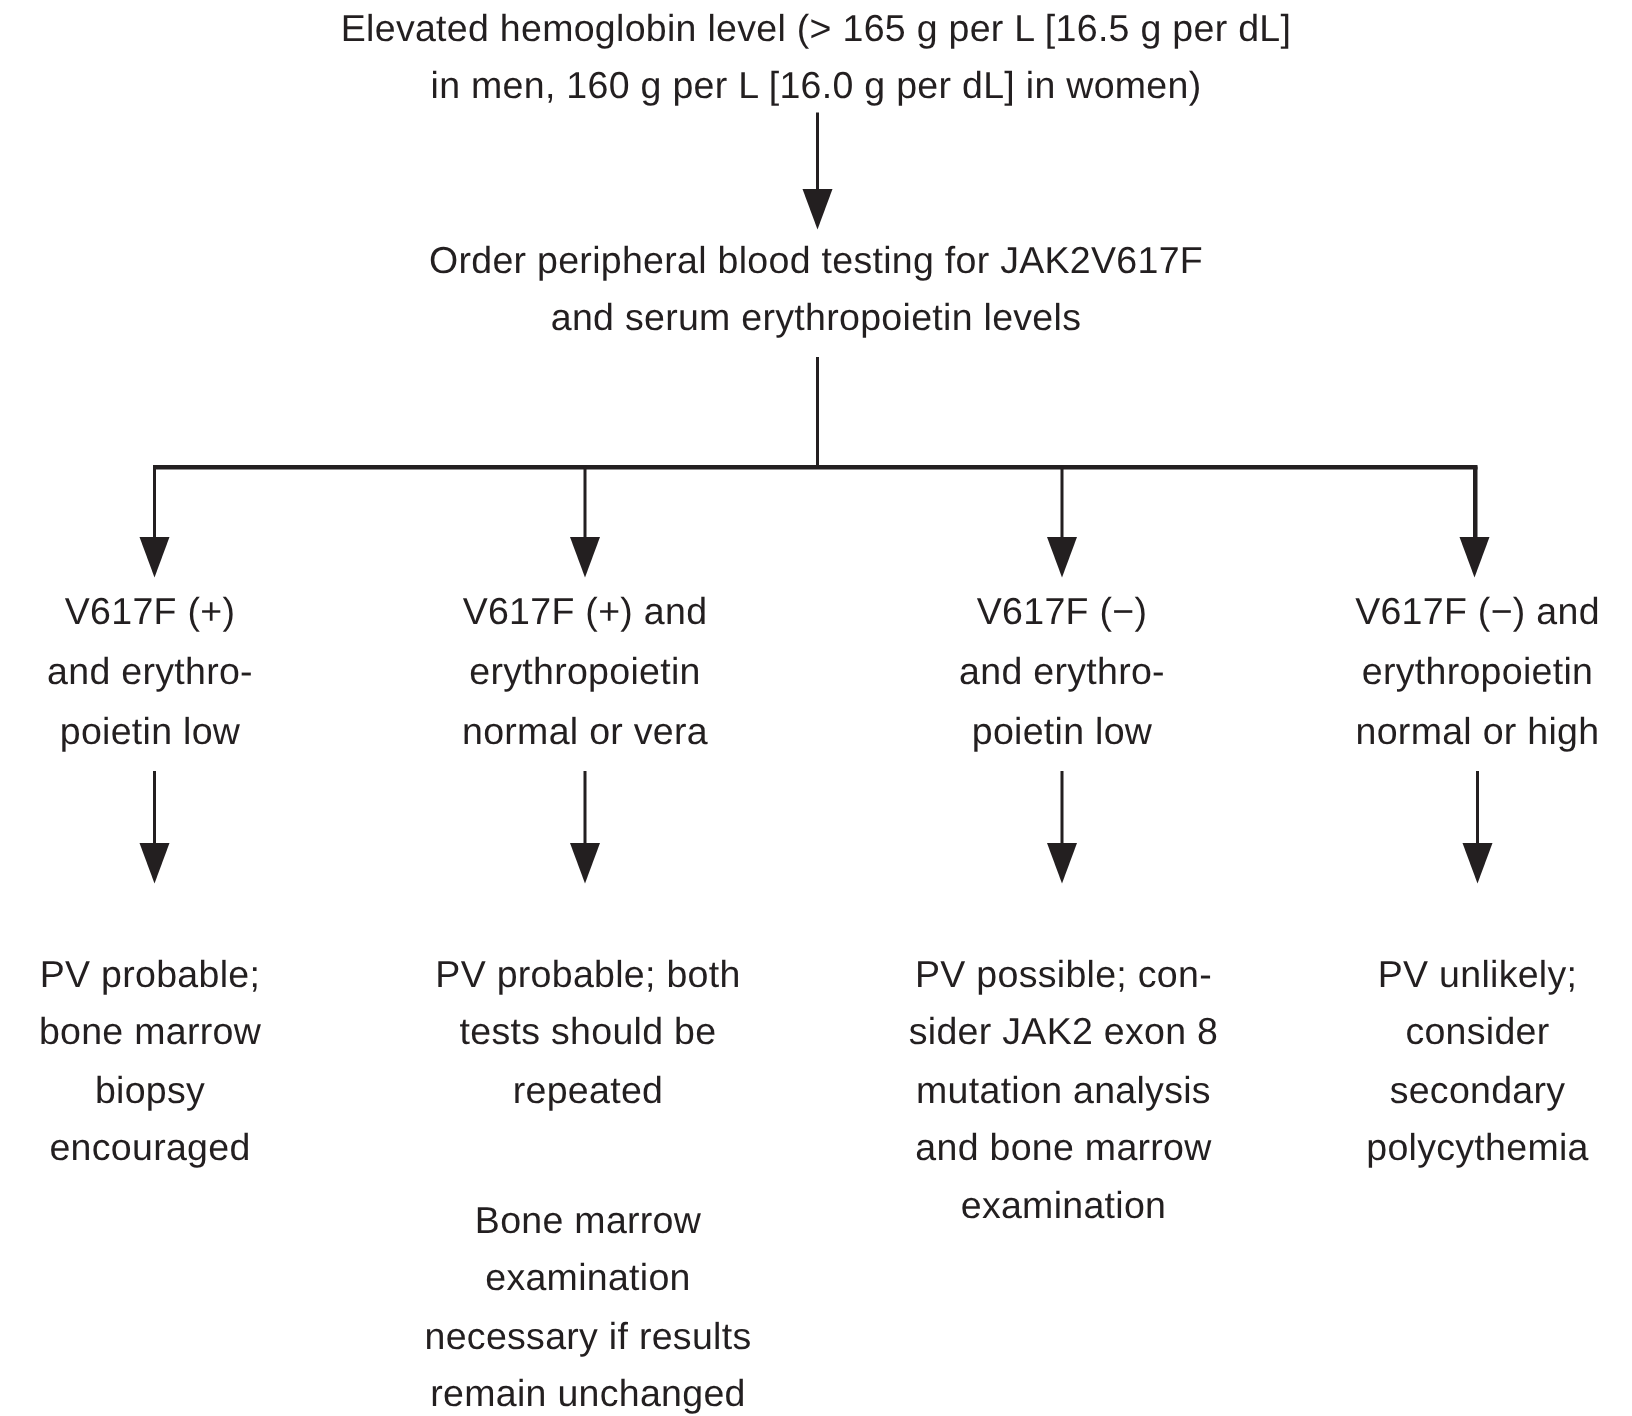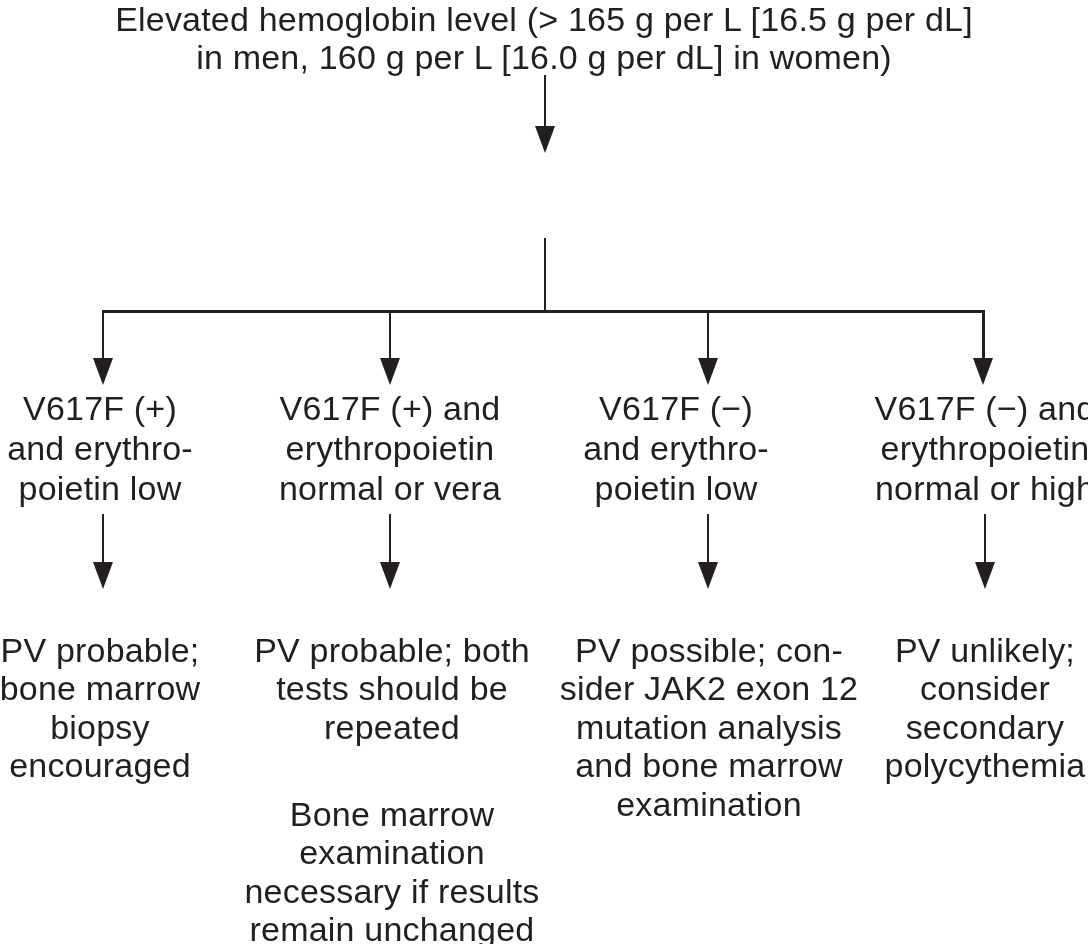--- a/index.html
+++ b/index.html
@@ -7,21 +7,21 @@
     position: relative;
     width: 1088px;
     height: 944px;
     background: #ffffff;
     font-family: "Liberation Sans", "DejaVu Sans", sans-serif;
     color: #231f20;
     overflow: hidden;
   }
   .txt {
     position: absolute;
-    font-size: 34px;
+    font-size: 25px;
     line-height: 38px;
     white-space: pre-line;
     letter-spacing: 0.2px;
   }
   .center { text-align: center; }
   .title-block { top: 0; left: 0; width: 1088px; }
   .step2-block { top: 155px; left: 0; width: 1088px; }
   .cond { top: 388px; width: 240px; line-height: 40px; }
   .outcome { top: 592px; width: 300px; line-height: 38.5px; }
   .outcome .para2 { margin-top: 10px; white-space: pre-line; }
@@ -52,41 +52,43 @@
 <body>
 
 <div class="canvas">
 
   <div class="txt center title-block">Elevated hemoglobin level (&gt; 165 g per L [16.5 g per dL]
 in men, 160 g per L [16.0 g per dL] in women)</div>
 
   <div class="vshaft" style="left:543.75px; top:75px; height:53px"></div>
   <div class="ahead" style="left:534.5px; top:126px"></div>
 
+  <div class="txt center step2-block">Order peripheral blood testing for JAK2V617F
+and serum erythropoietin levels</div>
 
   <div class="vshaft" style="left:543.75px; top:238px; height:73px"></div>
 
   <div class="hline"></div>
 
   <div class="vshaft" style="left:101.75px; top:311px; height:48px"></div>
   <div class="ahead" style="left:92.5px;  top:358px"></div>
   <div class="vshaft" style="left:388.75px; top:311px; height:48px"></div>
   <div class="ahead" style="left:379.5px; top:358px"></div>
   <div class="vshaft" style="left:706.75px; top:311px; height:48px"></div>
   <div class="ahead" style="left:697.5px; top:358px"></div>
   <div class="vshaft" style="left:982.25px; top:311px; height:48px"></div>
   <div class="ahead" style="left:973px;   top:358px"></div>
 
   <div class="txt center cond" style="left:-20px">V617F (+)
 and erythro-
 poietin low</div>
   <div class="txt center cond" style="left:270px">V617F (+) and
 erythropoietin
 normal or vera</div>
-  <div class="txt center cond" style="left:556px">V617F (−)
+  <div class="txt center cond" style="left:588px">V617F (−)
 and erythro-
 poietin low</div>
   <div class="txt center cond" style="left:865px">V617F (−) and
 erythropoietin
 normal or high</div>
 
   <div class="vshaft" style="left:101.75px; top:514px; height:49px"></div>
   <div class="ahead" style="left:92.5px;  top:562px"></div>
   <div class="vshaft" style="left:388.75px; top:514px; height:49px"></div>
   <div class="ahead" style="left:379.5px; top:562px"></div>
@@ -105,21 +107,21 @@
     <div class="para1">PV probable; both
 tests should be
 repeated</div>
     <div class="para2">Bone marrow
 examination
 necessary if results
 remain unchanged</div>
   </div>
   <div class="txt center outcome" style="left:559px">
     <div class="para1">PV possible; con-
-sider JAK2 exon 12
+sider JAK2 exon 8
 mutation analysis
 and bone marrow
 examination</div>
   </div>
   <div class="txt center outcome" style="left:835px">
     <div class="para1">PV unlikely;
 consider
 secondary
 polycythemia</div>
   </div>

